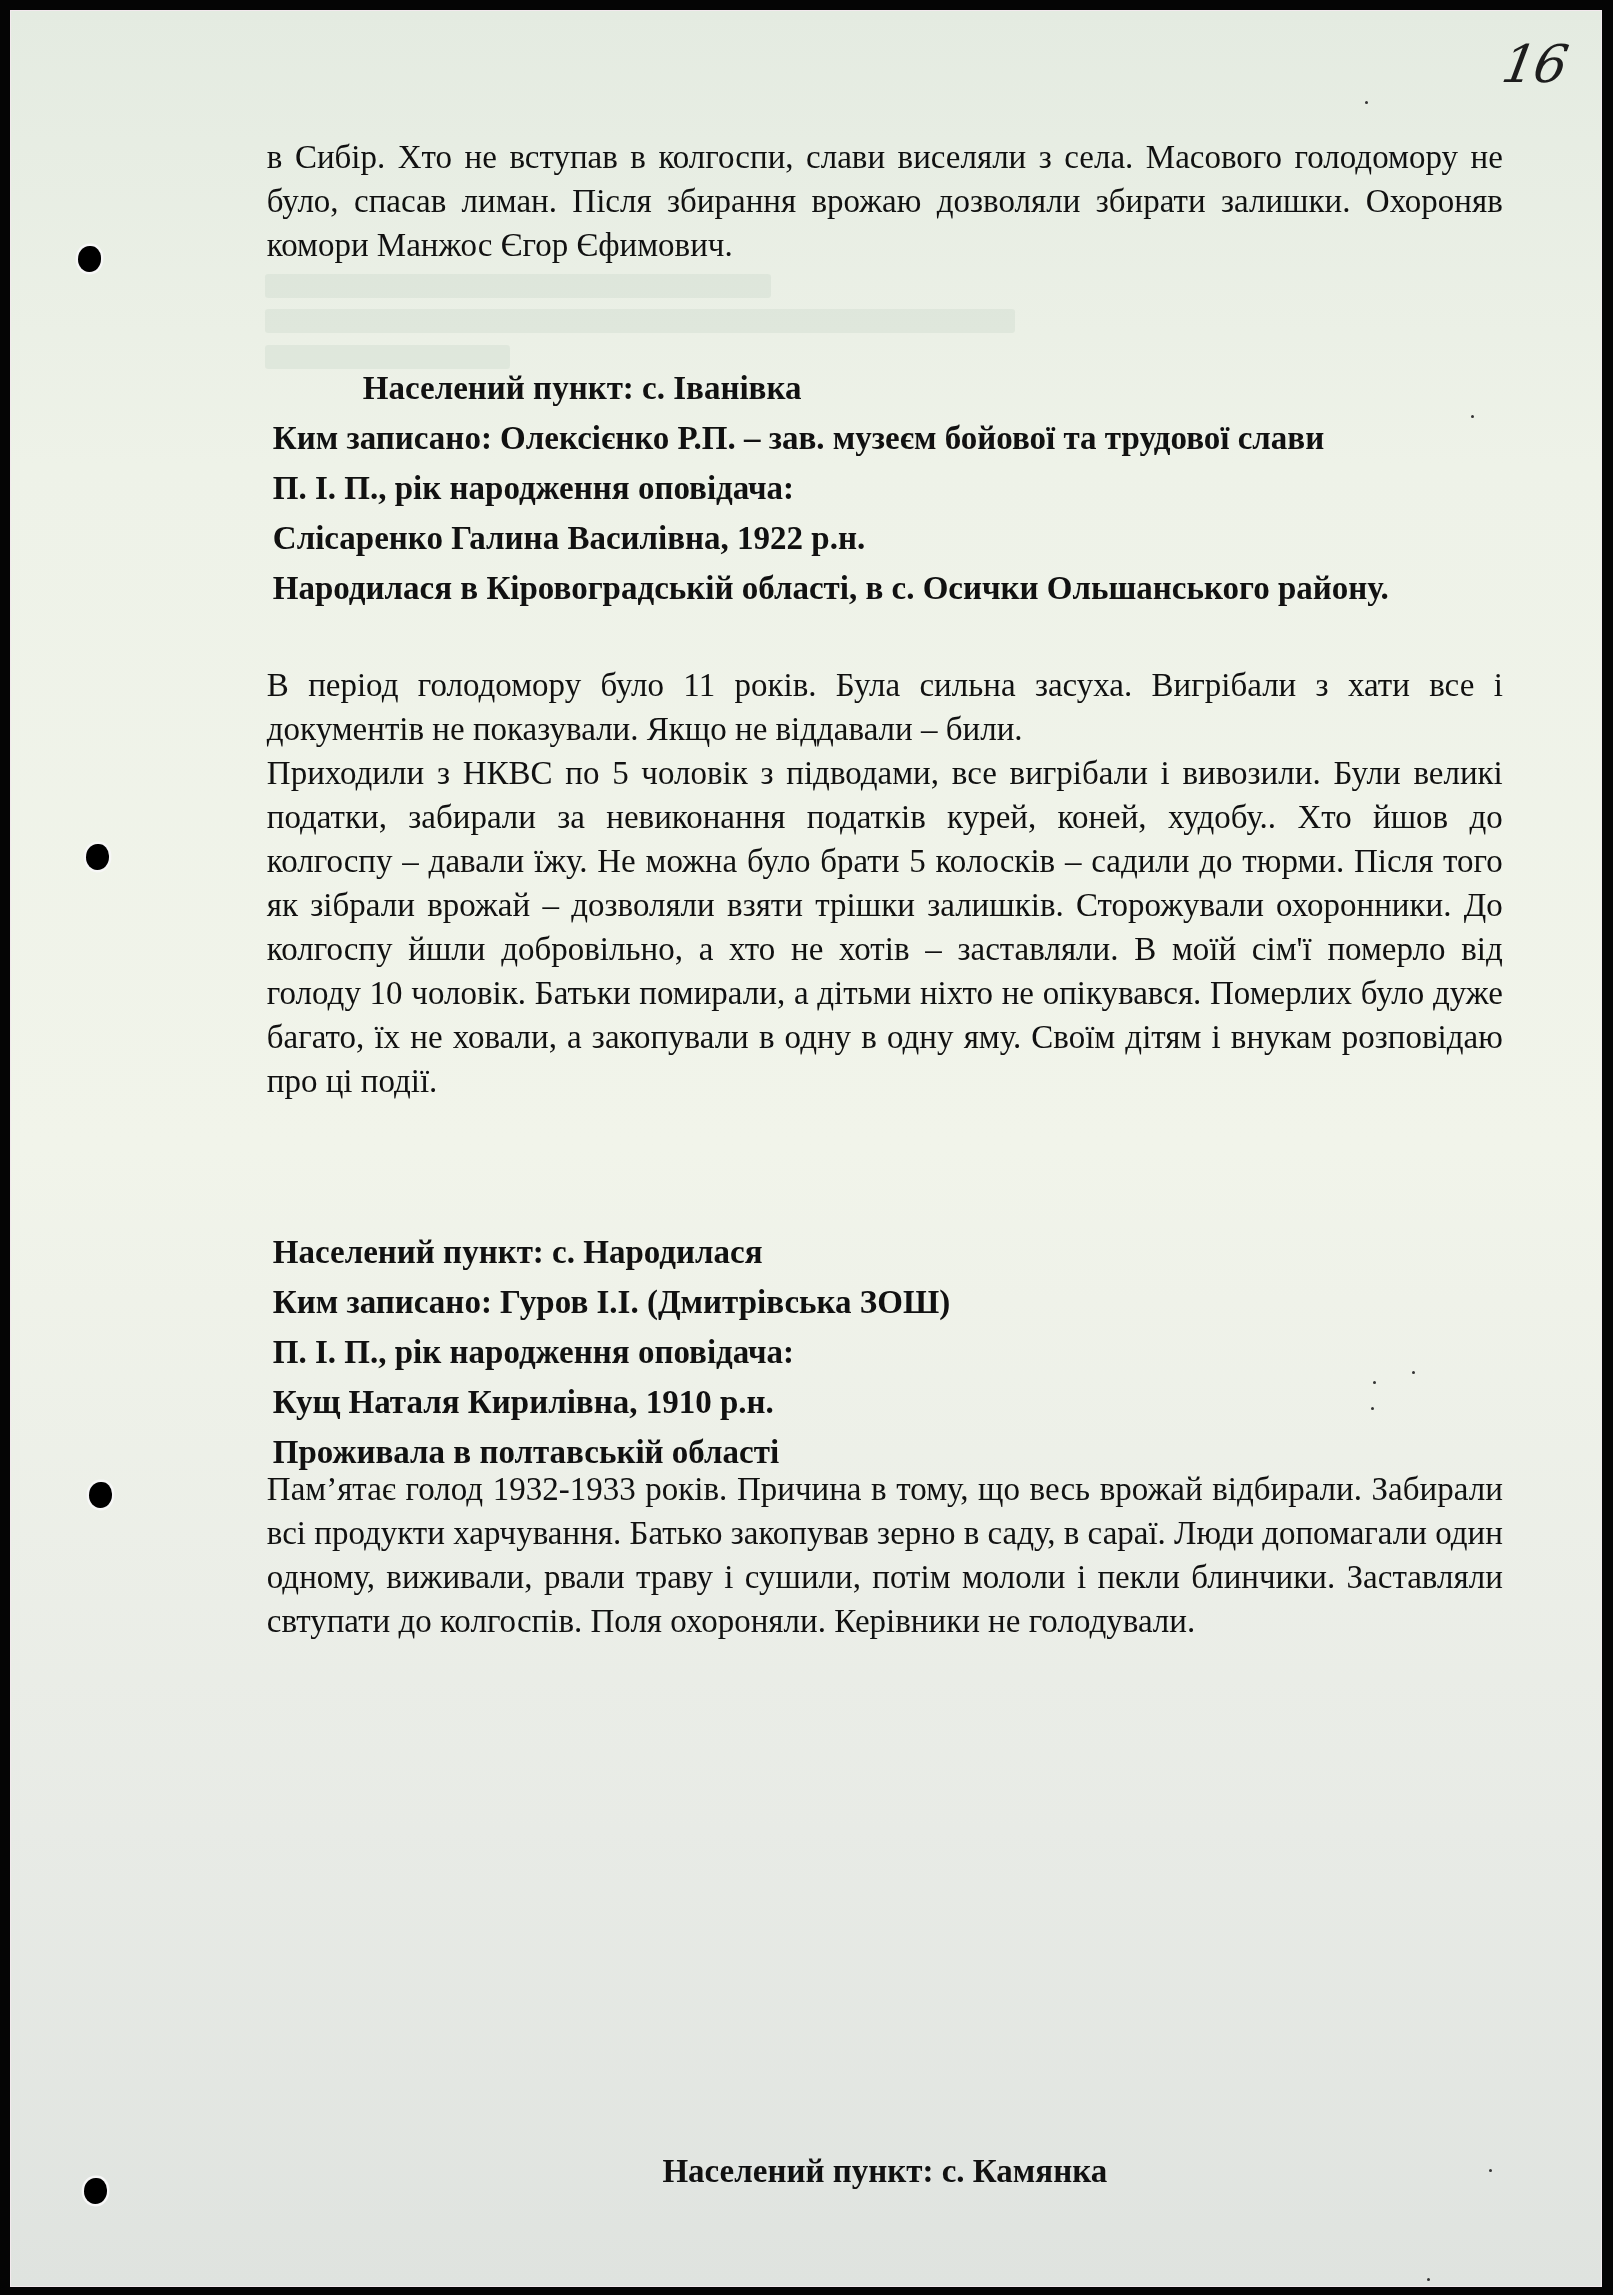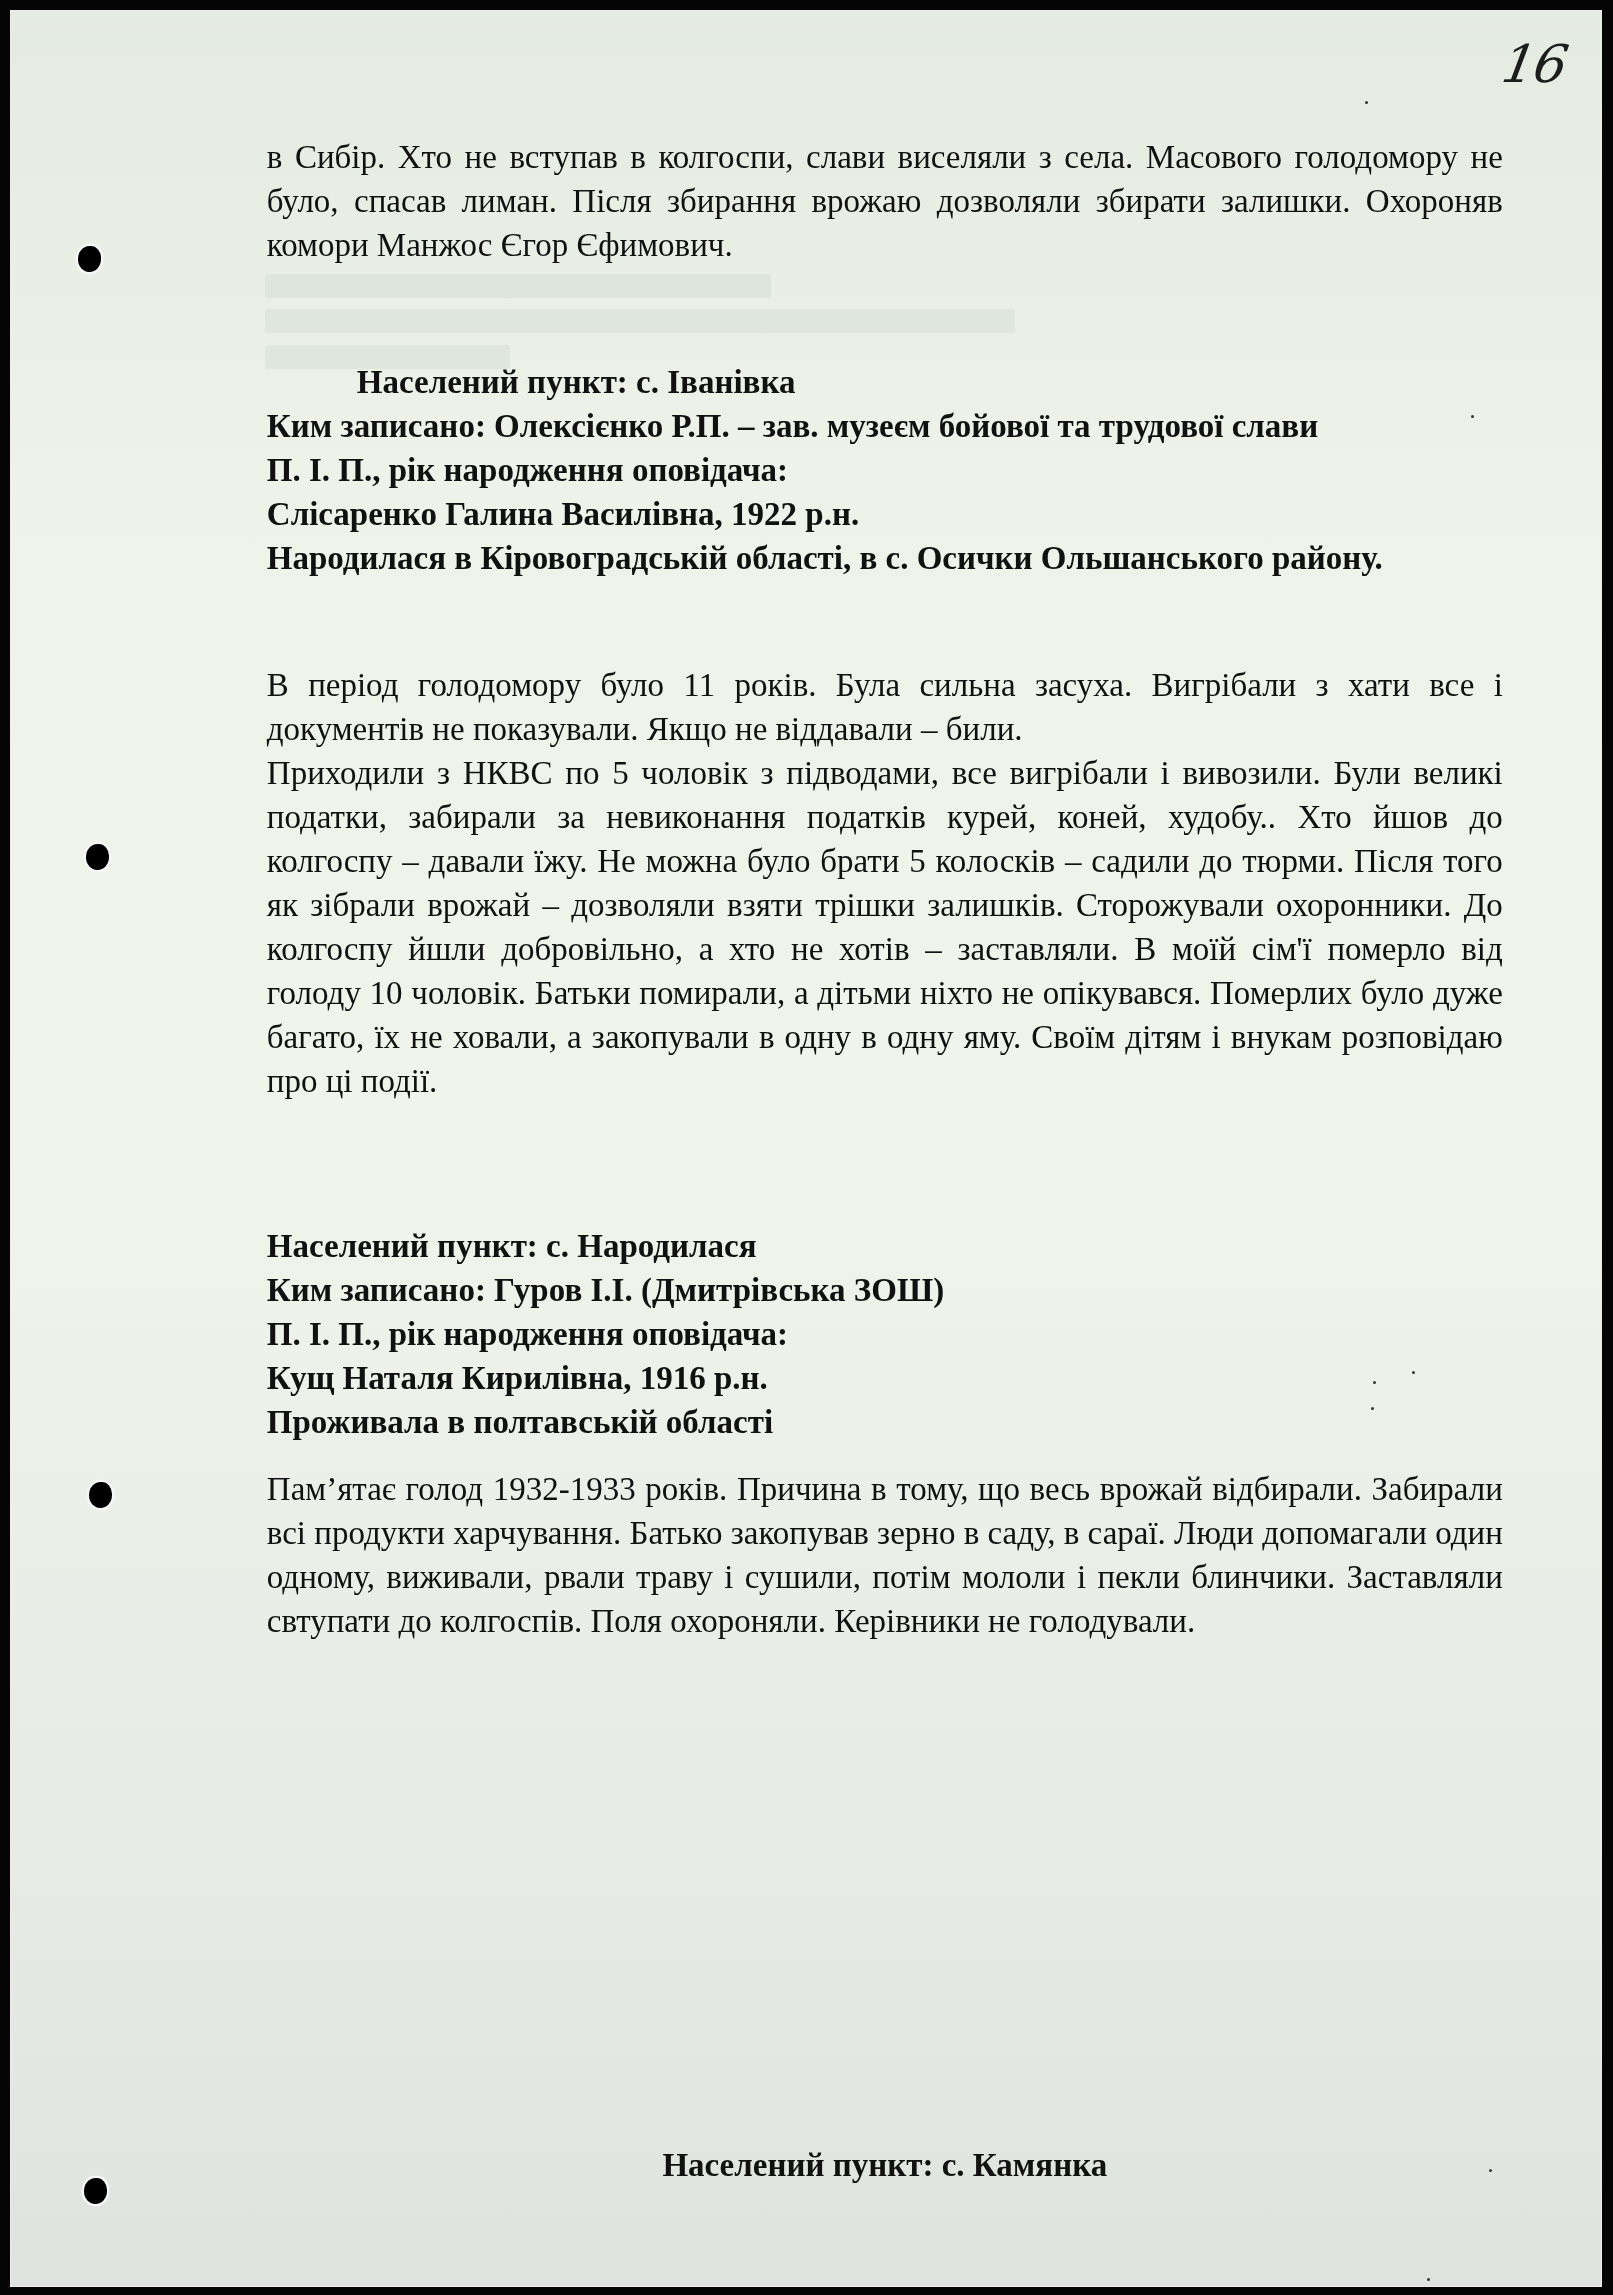--- a/index.html
+++ b/index.html
@@ -63,21 +63,21 @@
       font-size: 33px;
       line-height: 44px;
     }
     .para {
       text-align: justify;
       text-align-last: left;
       margin: 0;
     }
     .heading-line {
       font-weight: bold;
-      margin: 0;
+      margin: 6px;
       white-space: nowrap;
       font-size: 33px;
     }
     .heading-line.wrap {
       white-space: normal;
       text-align: justify;
       text-align-last: left;
       font-family: Liberation Serif, serif;
     }
     .indent { padding-left: 90px; }
@@ -133,21 +133,21 @@
 
   <div class="text-block block-3">
     <p class="para">В період голодомору було 11 років. Була сильна засуха. Вигрібали з хати все і документів не показували. Якщо не віддавали – били.</p>
     <p class="para">Приходили з НКВС по 5 чоловік з підводами, все вигрібали і вивозили. Були великі податки, забирали за невиконання податків курей, коней, худобу.. Хто йшов до колгоспу – давали їжу. Не можна було брати 5 колосків – садили до тюрми. Після того як зібрали врожай – дозволяли взяти трішки залишків. Сторожували охоронники. До колгоспу йшли добровільно, а хто не хотів – заставляли. В моїй сім'ї померло від голоду 10 чоловік. Батьки помирали, а дітьми ніхто не опікувався. Померлих було дуже багато, їх не ховали, а закопували в одну в одну яму. Своїм дітям і внукам розповідаю про ці події.</p>
   </div>
 
   <div class="text-block block-4">
     <p class="heading-line">Населений пункт: с. Народилася</p>
     <p class="heading-line">Ким записано: Гуров І.І. (Дмитрівська ЗОШ)</p>
     <p class="heading-line">П. І. П., рік народження оповідача:</p>
-    <p class="heading-line">Кущ Наталя Кирилівна, 1916 р.н.</p>
+    <p class="heading-line">Кущ Наталя Кирилівна, 1910 р.н.</p>
     <p class="heading-line">Проживала в полтавській області</p>
   </div>
 
   <div class="text-block block-5">
     <p class="para">Пам’ятає голод 1932-1933 років. Причина в тому, що весь врожай відбирали. Забирали всі продукти харчування. Батько закопував зерно в саду, в сараї. Люди допомагали один одному, виживали, рвали траву і сушили, потім мололи і пекли блинчики. Заставляли свтупати до колгоспів. Поля охороняли. Керівники не голодували.</p>
   </div>
 
   <div class="text-block block-6">
     <p class="heading-line">Населений пункт: с. Камянка</p>
   </div>

